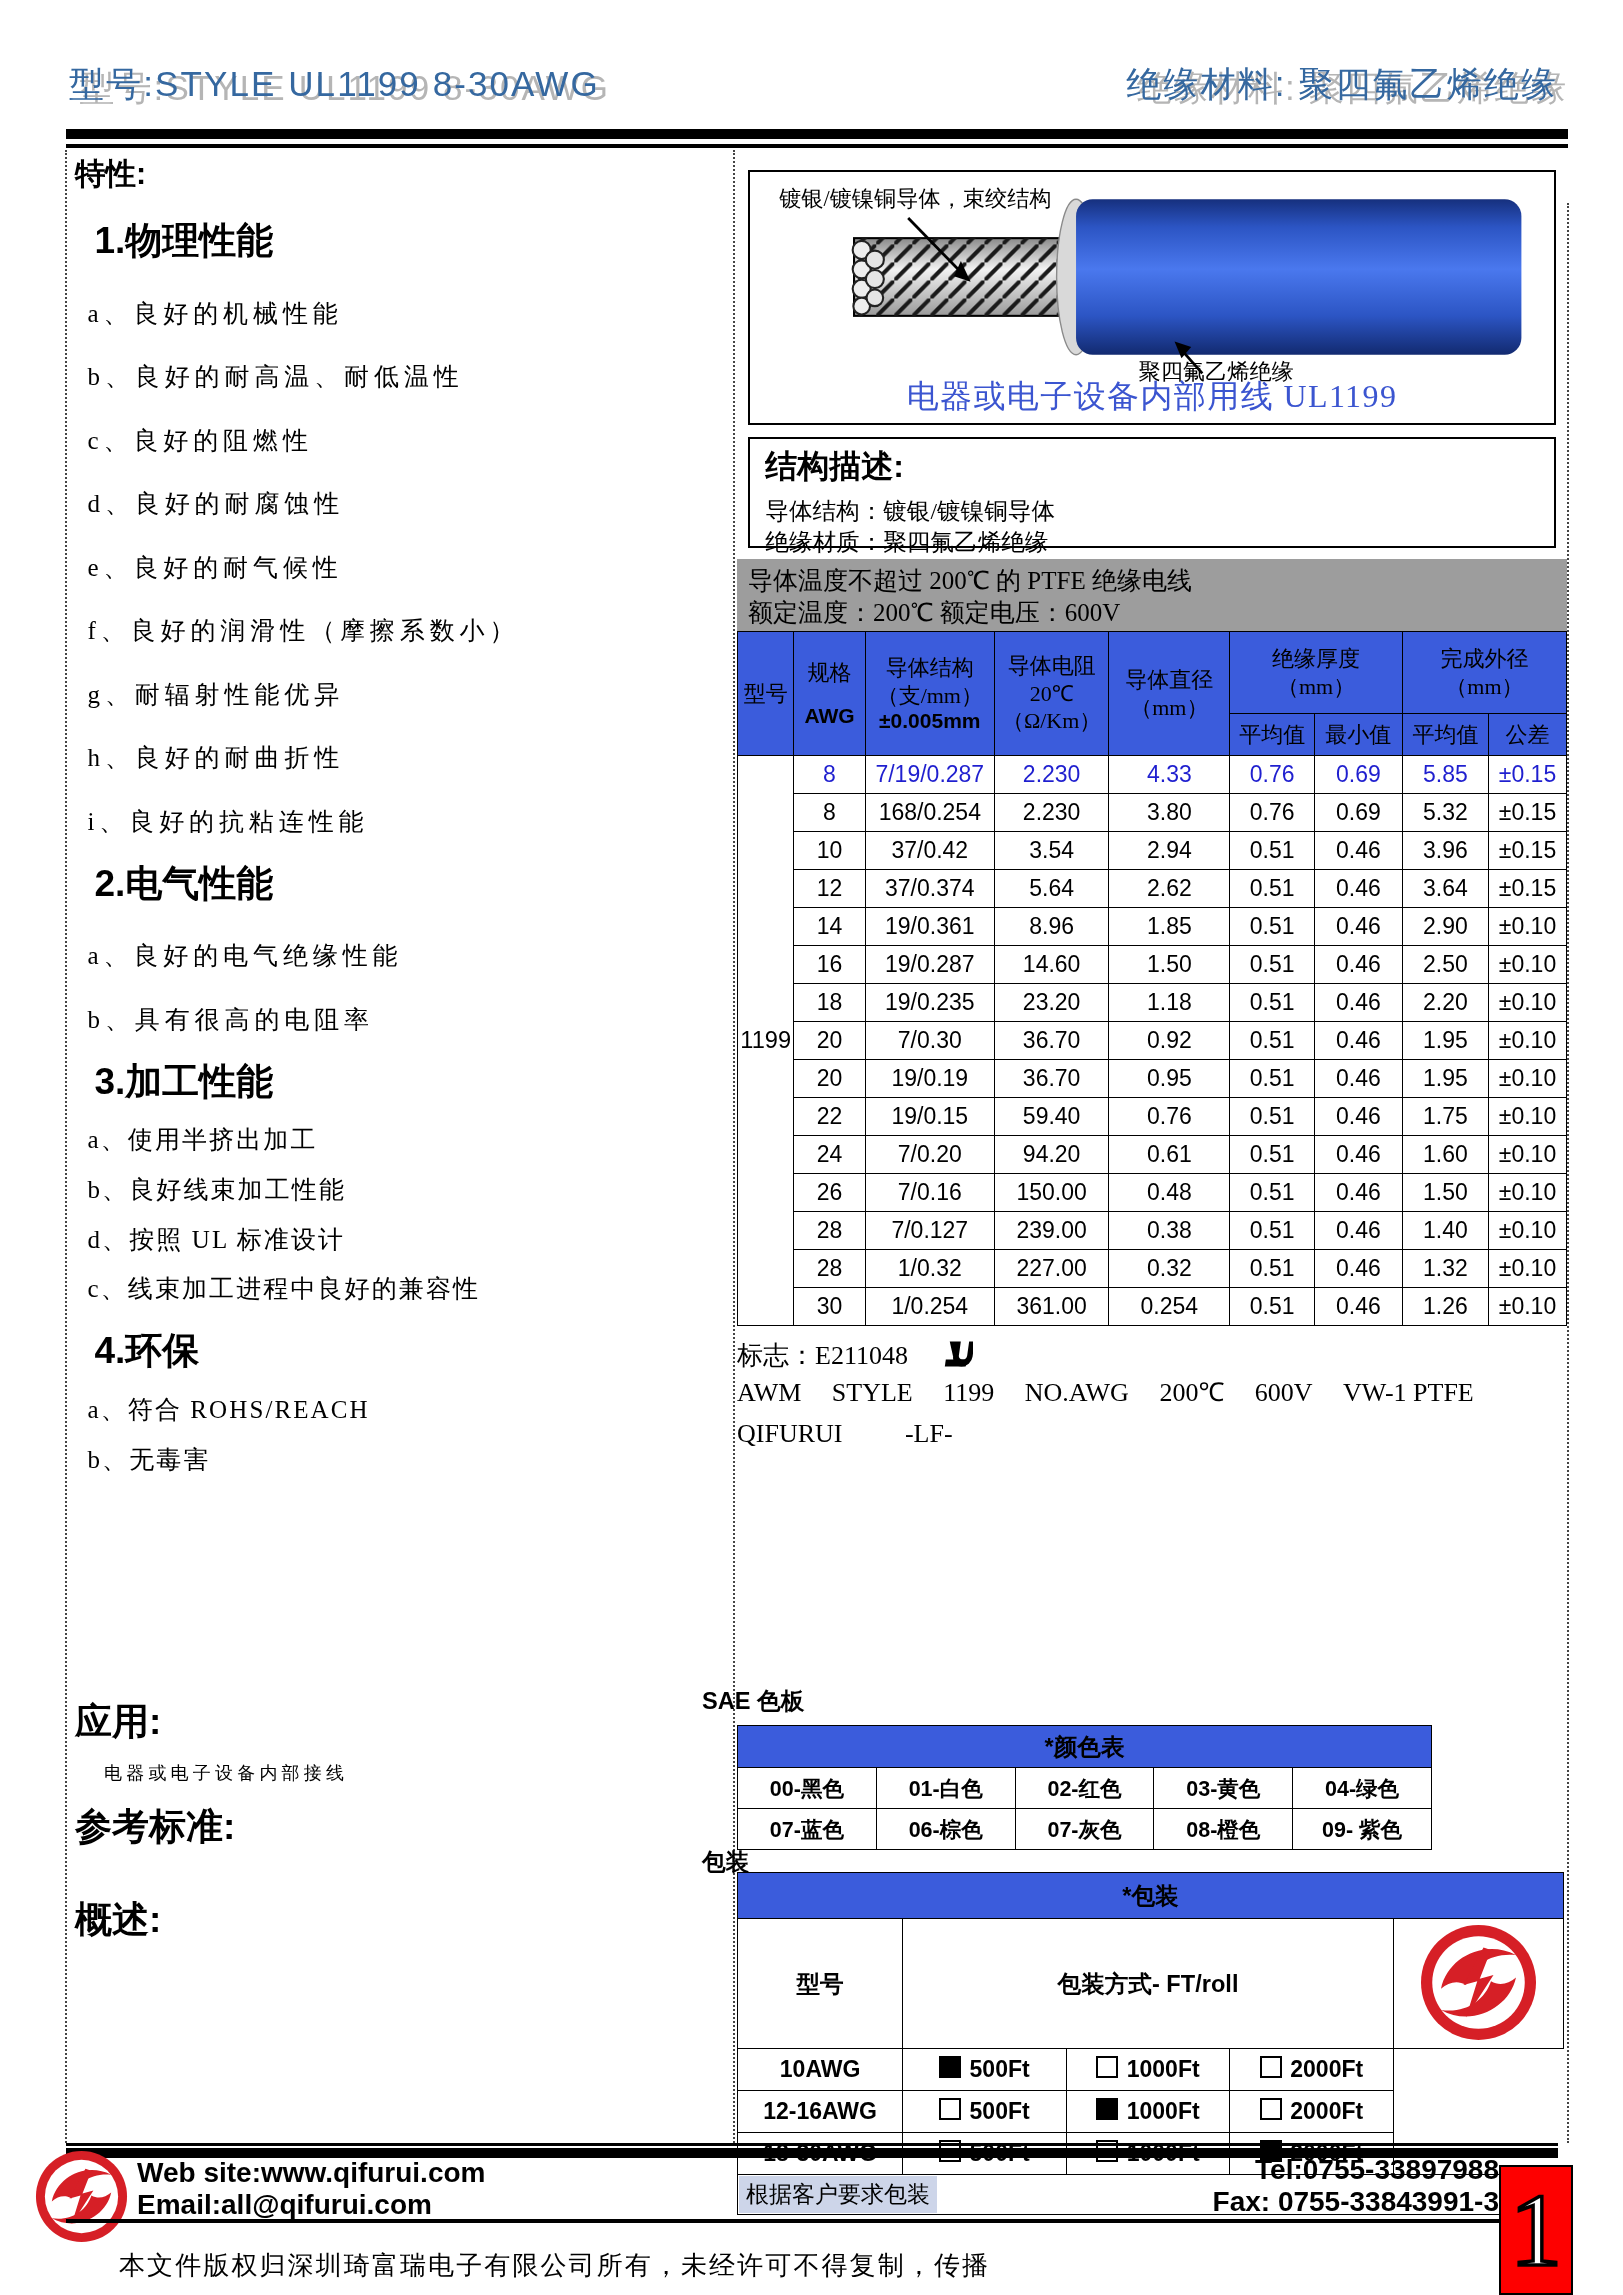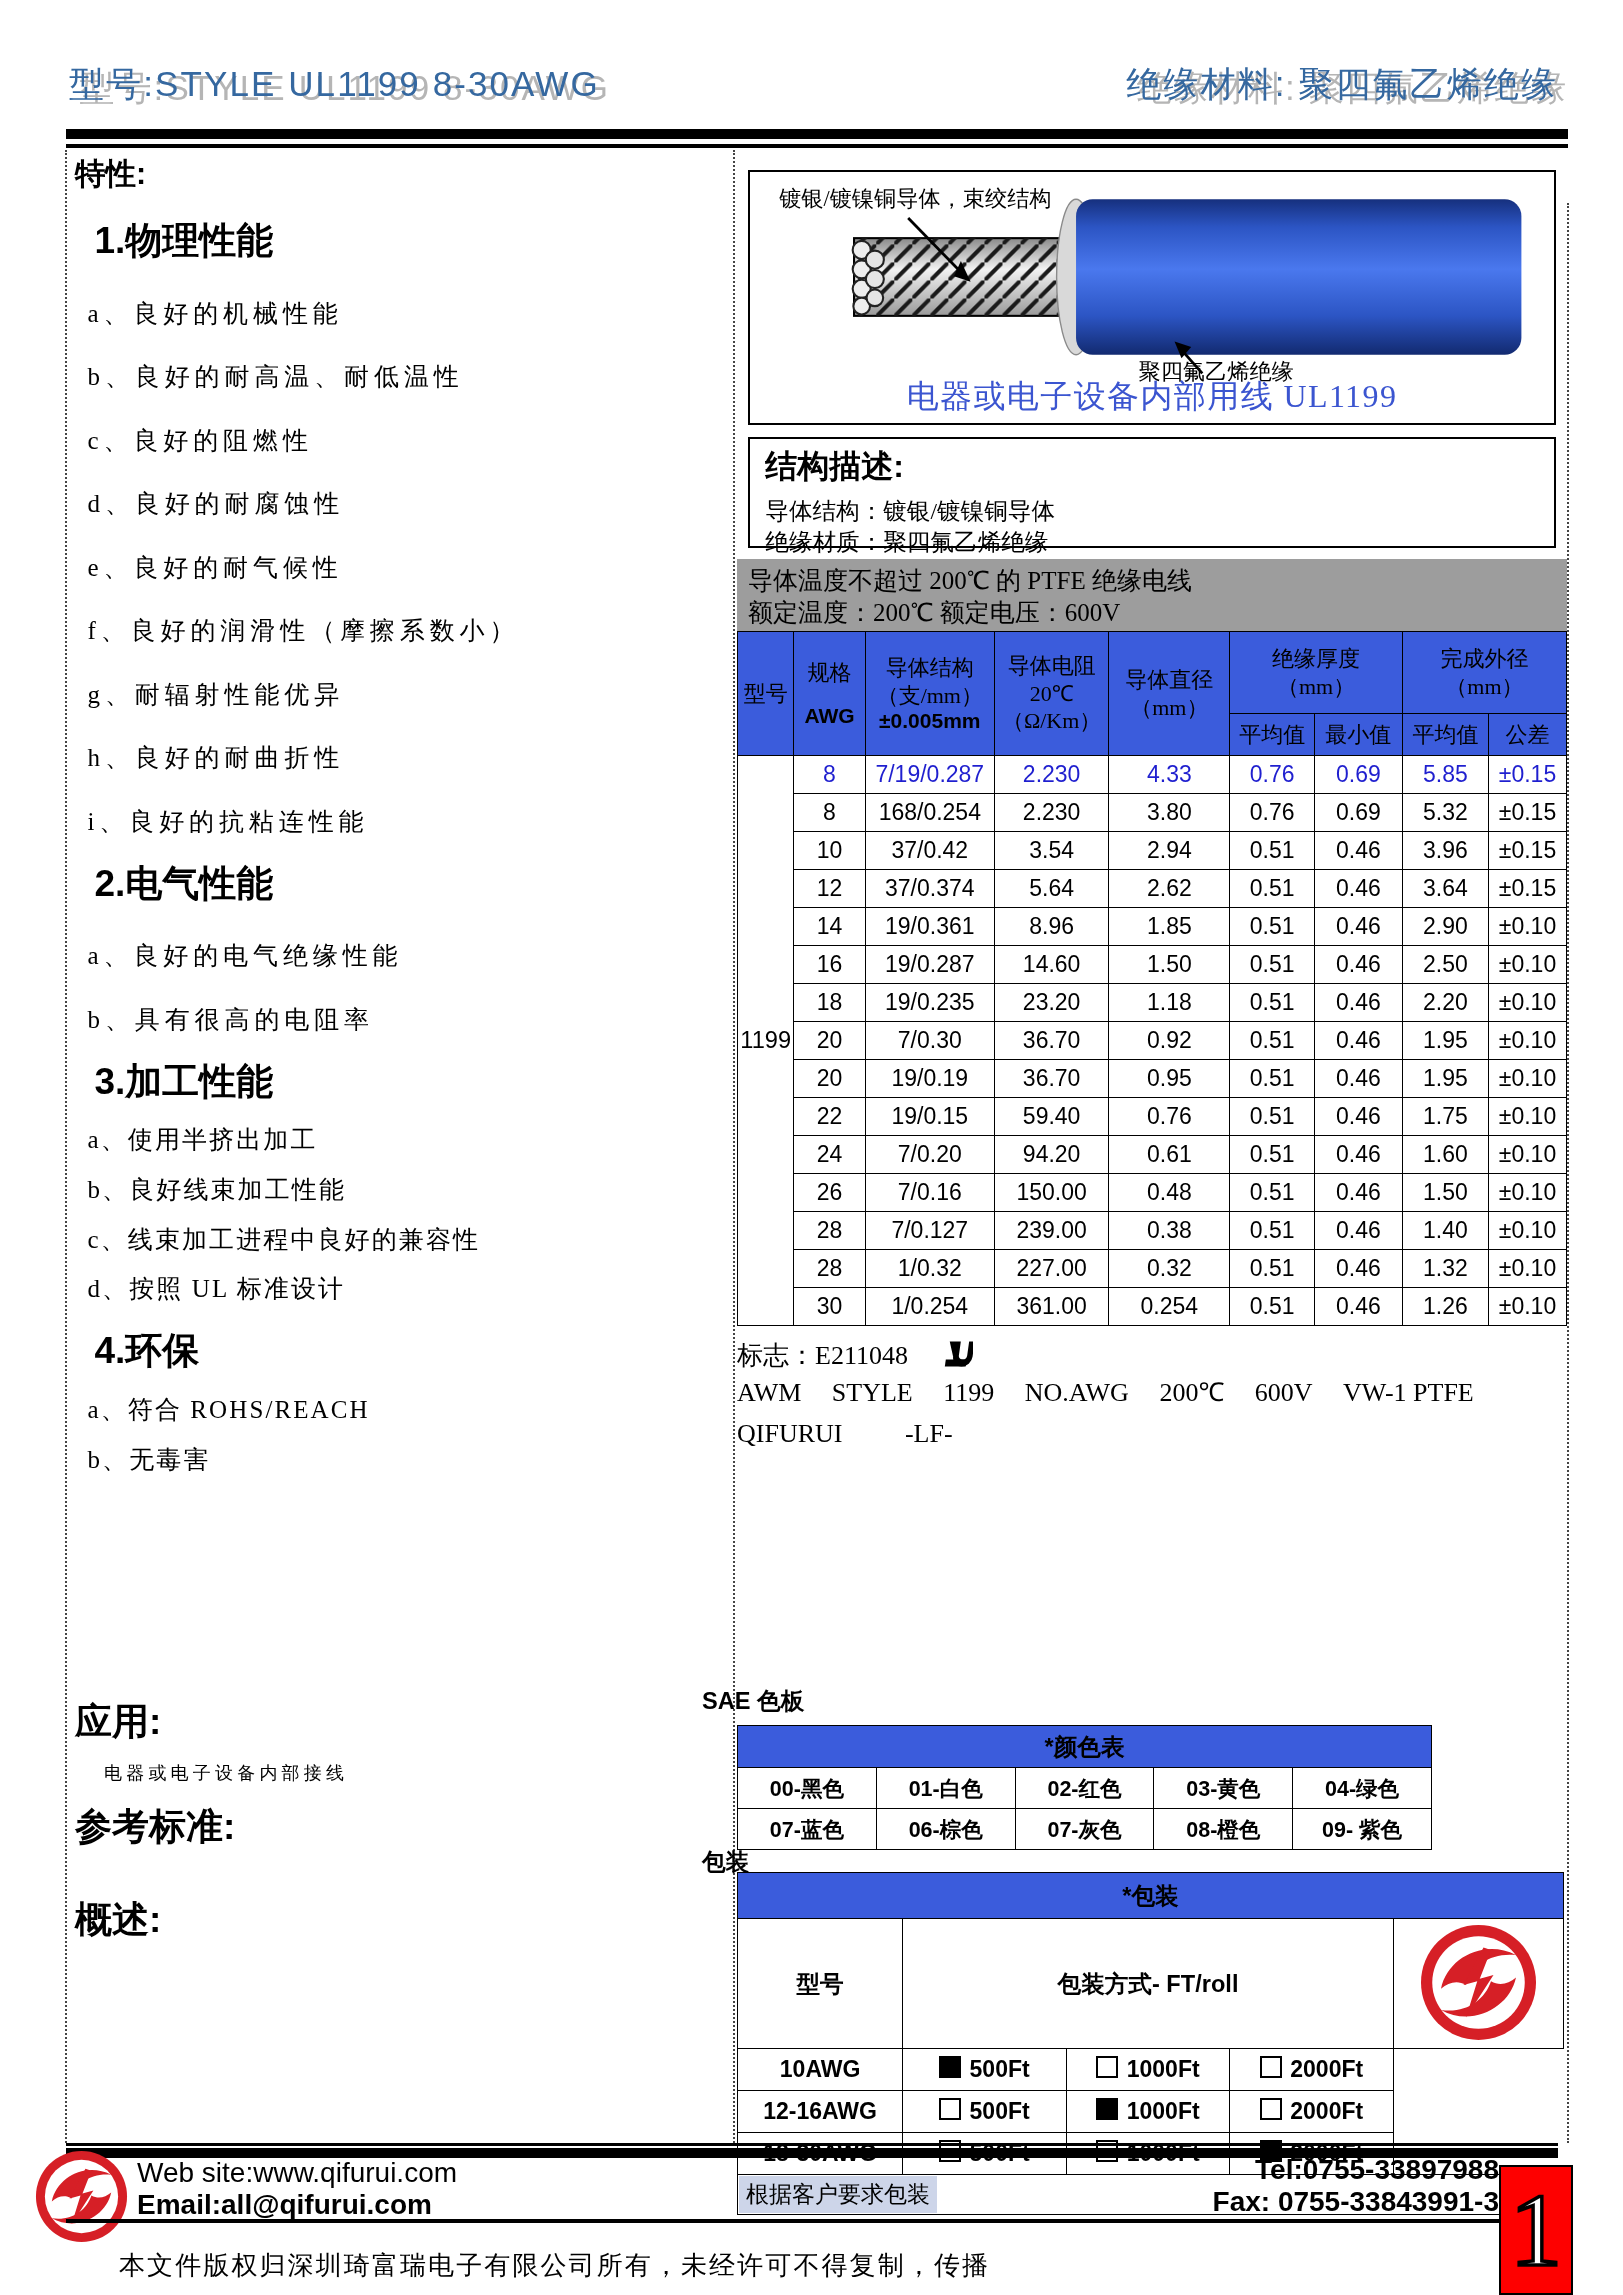--- a/index.html
+++ b/index.html
@@ -72,21 +72,21 @@
   .pack-table td.logo-cell{background:#fff;}
   .pack-table td.note-cell{text-align:left;height:33px;border-top:1.4px solid #000;}
   .note-hl{background:var(--note-bg);font-size:23px;padding:2.8px 7px;display:inline-block;}
   .cb{display:inline-block;width:18px;height:18px;border:2.8px solid #000;vertical-align:-1.4px;margin-right:8.3px;}
   .cb.on{background:#000;}
   
   .f-rule1a{position:absolute;left:66px;top:2143px;width:1492px;height:2.8px;background:#000;}
   .f-rule1b{position:absolute;left:66px;top:2148px;width:1492px;height:9.7px;background:#000;}
   .f-rule2{position:absolute;left:66px;top:2219px;width:1435px;height:3.5px;background:#000;}
   .f-logo{position:absolute;left:32px;top:2147px;}
-  .f-web{position:absolute;left:137px;top:2157px;font-family:"Liberation Sans",sans-serif;font-weight:normal;font-size:28px;}
+  .f-web{position:absolute;left:137px;top:2157px;font-family:"Liberation Sans",sans-serif;font-weight:bold;font-size:28px;}
   .f-email{position:absolute;left:137px;top:2189px;font-family:Liberation Sans, sans-serif;font-weight:bold;font-size:28px;}
   .f-tel{position:absolute;left:1110px;top:2154px;width:389px;text-align:right;
          font-family:"Liberation Sans",sans-serif;font-weight:bold;font-size:28px;}
   .f-fax{position:absolute;left:1110px;top:2186px;width:389px;text-align:right;
          font-family:"Liberation Sans",sans-serif;font-weight:bold;font-size:28px;}
   .f-copy{position:absolute;left:119px;top:2248px;font-size:26px;letter-spacing:2.1px;}
   .page-num{position:absolute;left:1499px;top:2165px;width:74px;height:130px;background:var(--page-red);
             border:2.8px solid #000;box-sizing:border-box;display:flex;align-items:center;justify-content:center;
             z-index:5;}
   .page-num span{font-family:"Liberation Serif",serif;font-size:104px;color:#fff;
@@ -118,22 +118,22 @@
         <div class="feat-item">f、良好的润滑性（摩擦系数小）</div>
         <div class="feat-item">g、耐辐射性能优异</div>
         <div class="feat-item">h、良好的耐曲折性</div>
         <div class="feat-item">i、良好的抗粘连性能</div>
         <div class="h-sec">2.电气性能</div>
         <div class="feat-item">a、良好的电气绝缘性能</div>
         <div class="feat-item">b、具有很高的电阻率</div>
         <div class="h-sec">3.加工性能</div>
         <div class="feat-item tight">a、使用半挤出加工</div>
         <div class="feat-item tight">b、良好线束加工性能</div>
+        <div class="feat-item tight">d、按照 UL 标准设计</div>
         <div class="feat-item tight">c、线束加工进程中良好的兼容性</div>
-        <div class="feat-item tight">d、按照 UL 标准设计</div>
         <div class="h-sec">4.环保</div>
         <div class="feat-item tight">a、符合 ROHS/REACH</div>
         <div class="feat-item tight">b、无毒害</div>
       </div>
     <div class="h-app">应用:</div>
     <div class="app-text">电器或电子设备内部接线</div>
     <div class="h-std">参考标准:</div>
     <div class="h-ovw">概述:</div>
   </div>
 

